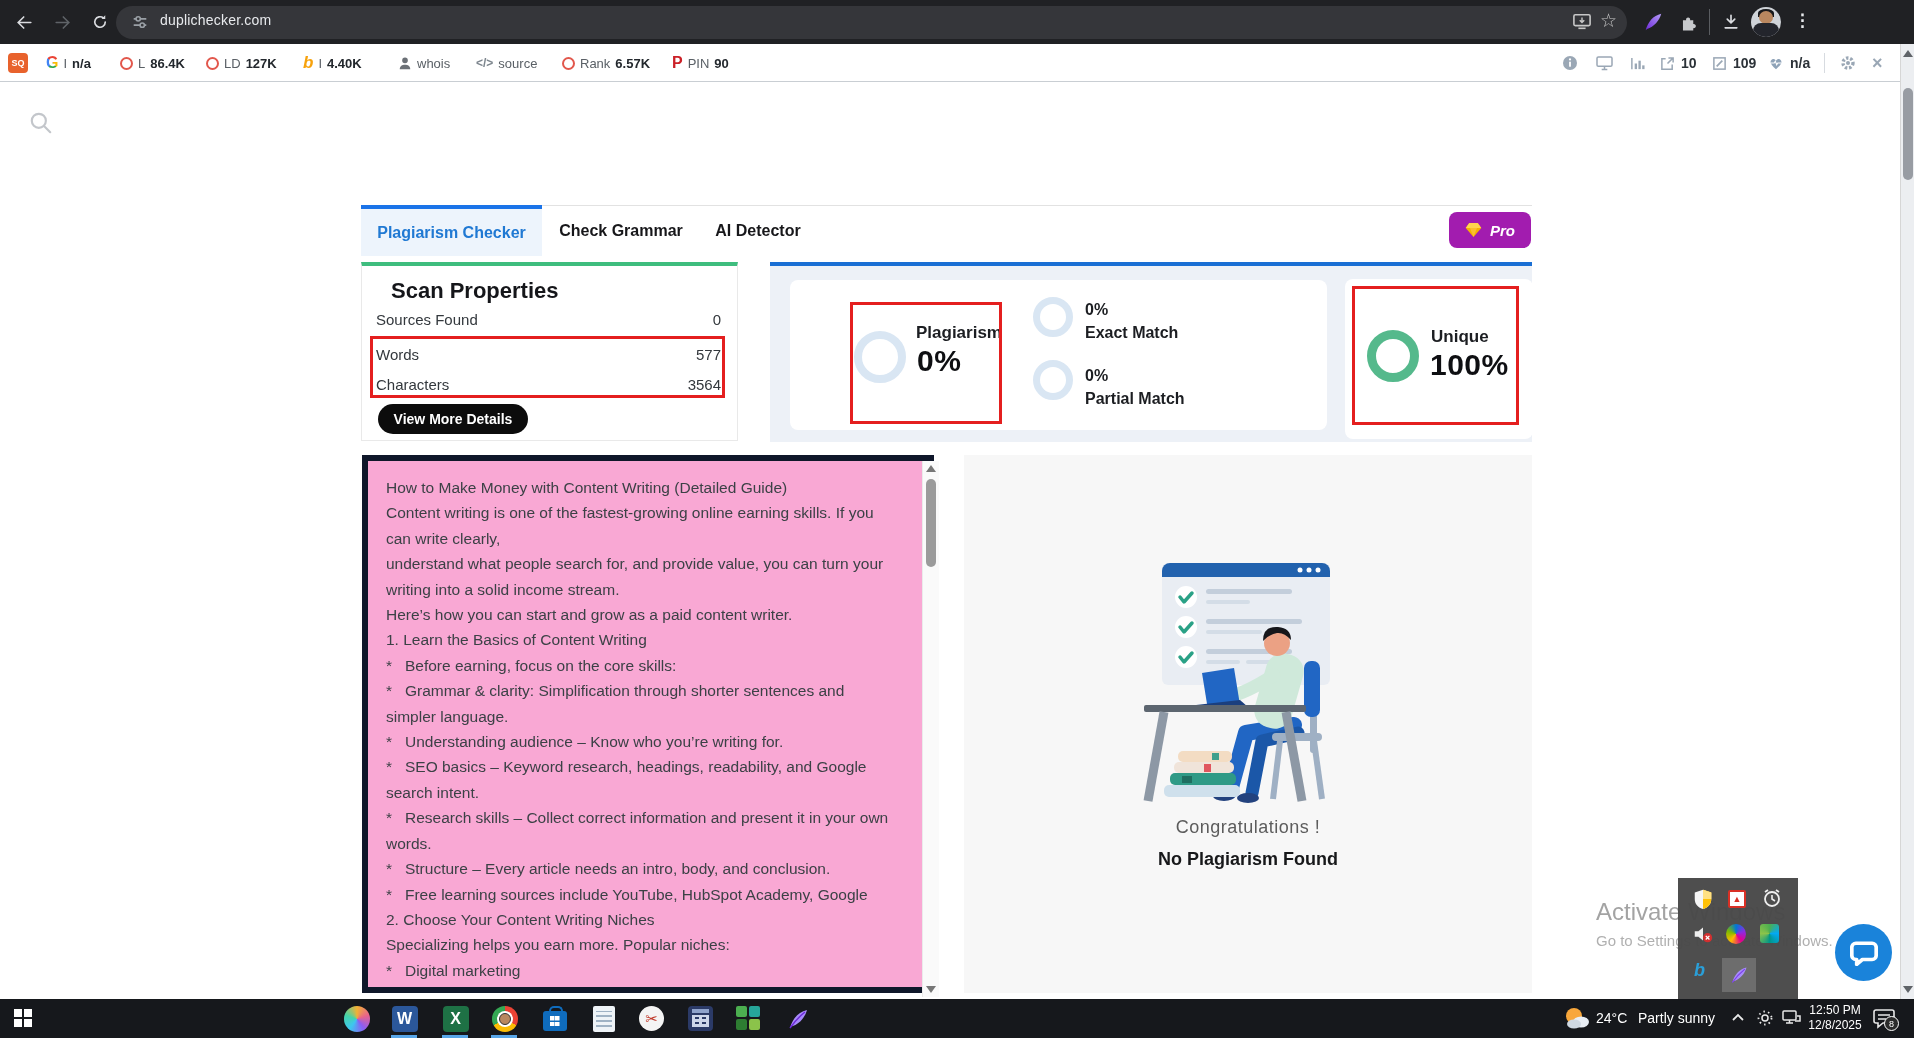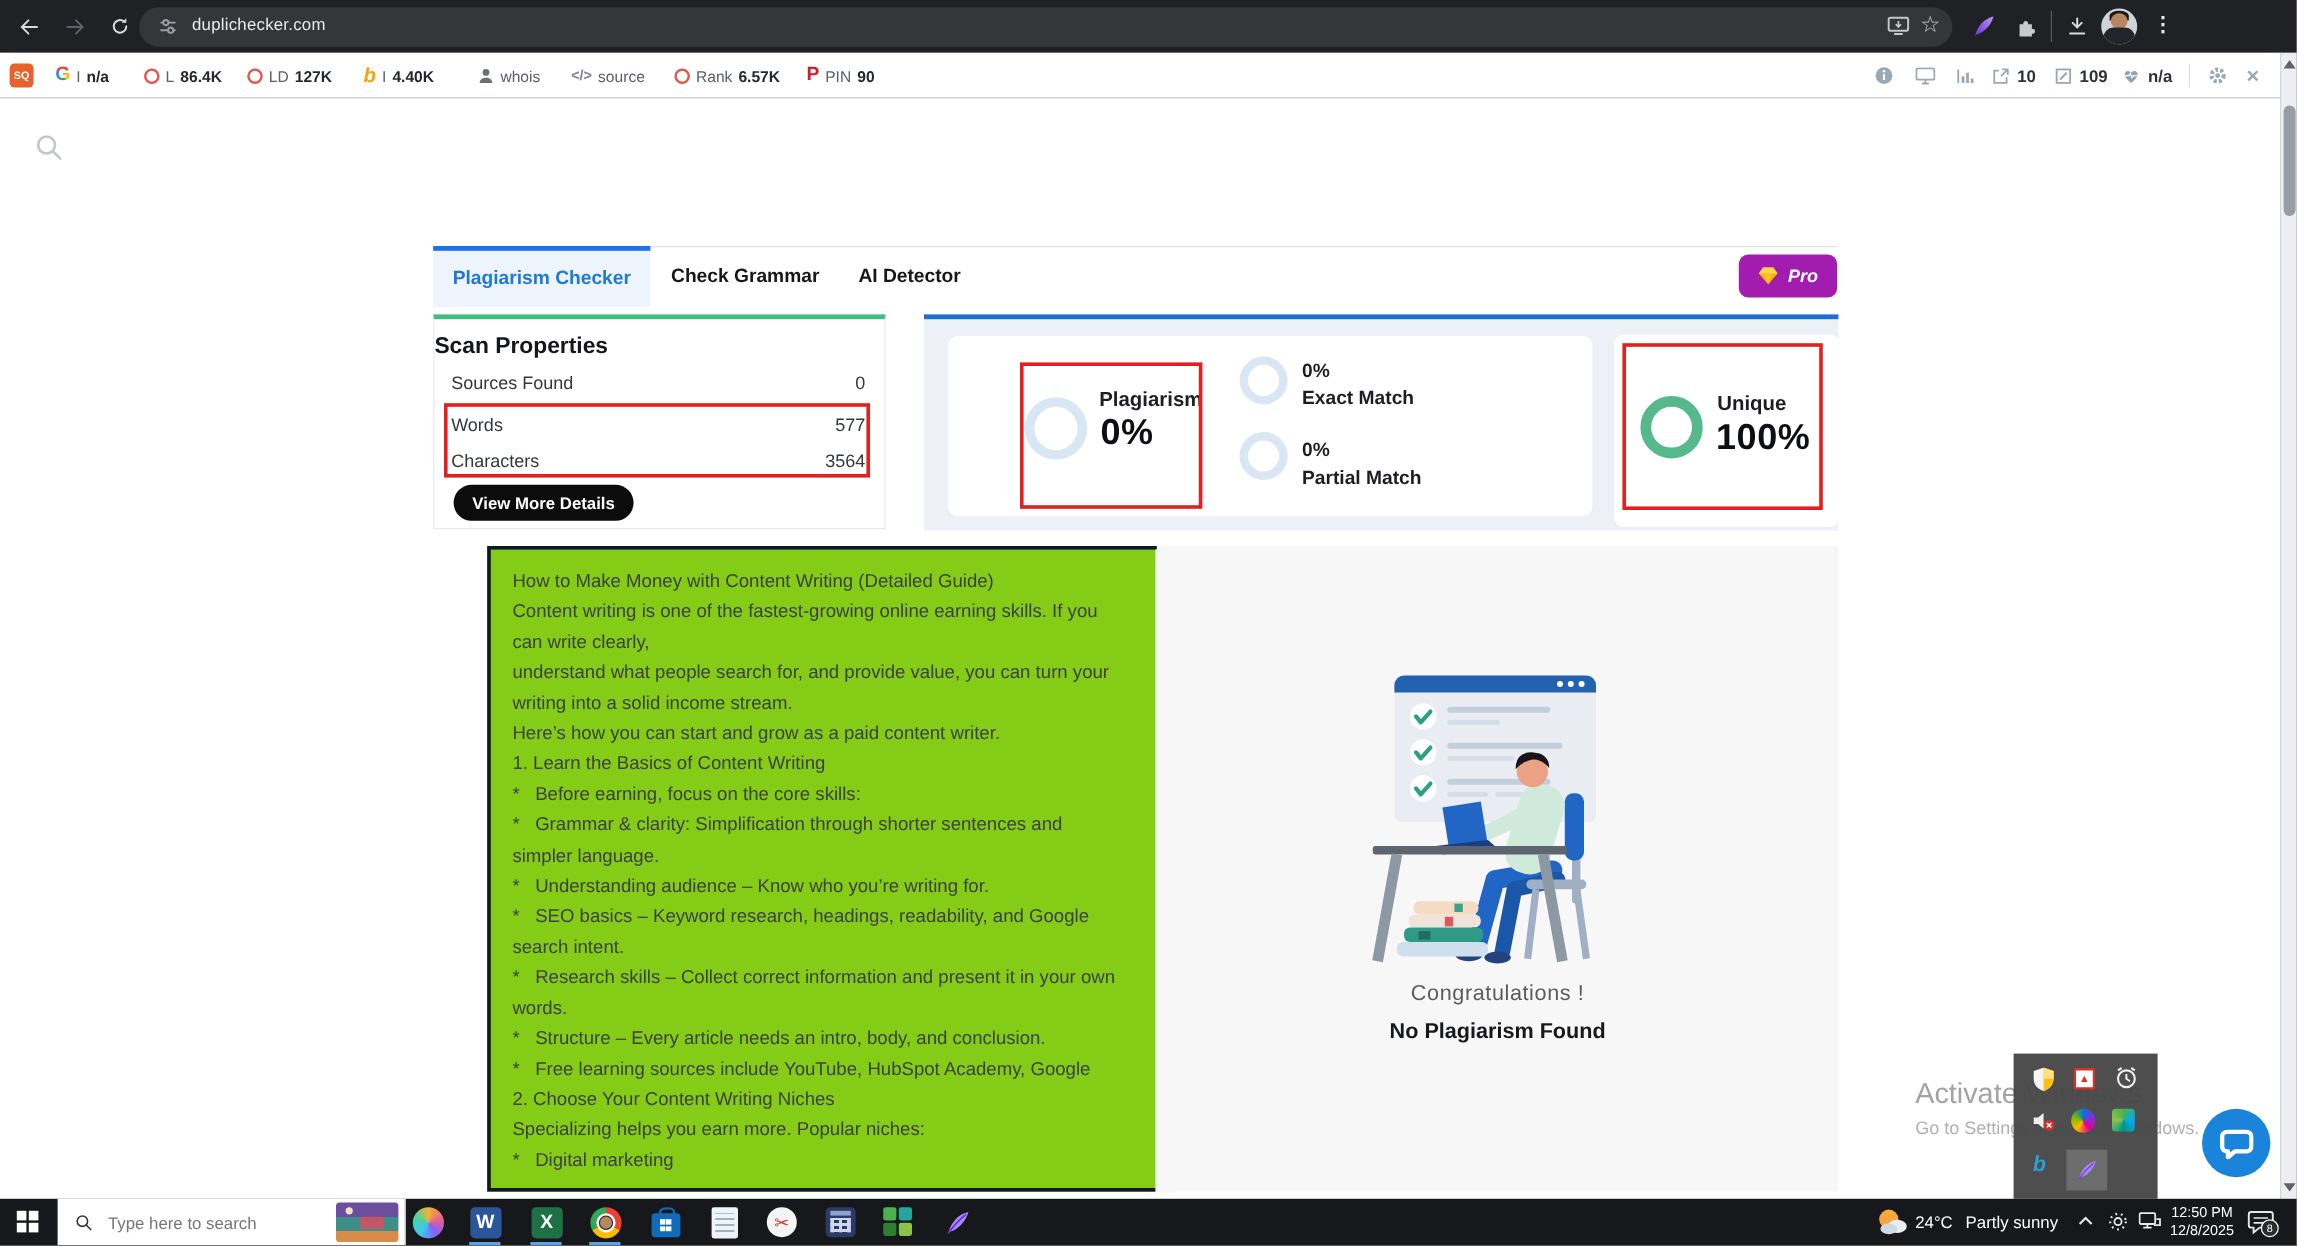--- a/index.html
+++ b/index.html
@@ -37,37 +37,37 @@
   
   .tabs-line{left:542px;top:205px;width:990px;height:1px;background:#e2e2e2;}
   .tab{display:flex;align-items:center;justify-content:center;font-size:16px;font-weight:700;}
   .tab-active{left:361px;top:205px;width:181px;height:51px;background:#edf4fc;border-top:4px solid #1a73e8;color:#2079d3;}
   .tab-plain{color:#17171a;}
   .pro-btn{left:1449px;top:212px;width:82px;height:36px;background:#a21caf;border-radius:8px;display:flex;align-items:center;justify-content:center;gap:8px;font-style:italic;}
   .pro-label{color:#fff;font-weight:700;font-size:15px;}
 
   
   .scan-card{left:361px;top:262px;width:377px;height:179px;background:#fff;border:1px solid #e9e9e9;border-top:4px solid #3ebd7e;}
-  .scan-title{left:0;top:12px;font-size:19px;font-weight:700;color:#15161a;}
+  .scan-title{left:29px;top:12px;font-size:22px;font-weight:700;color:#15161a;}
   .scan-label{font-size:15px;color:#33383d;}
   .scan-value{font-size:15px;color:#33383d;text-align:right;}
   .red-box{border:3px solid #e41f1f;}
   .view-btn{left:16px;top:138px;width:150px;height:30px;background:#0c0c0c;border-radius:17px;color:#fff;font-size:14px;font-weight:700;display:flex;align-items:center;justify-content:center;}
 
   
   .results-panel{left:770px;top:262px;width:762px;height:180px;background:#edf1f7;border-top:4px solid #1a6fd4;}
   .res-card{background:#fff;border-radius:8px;}
   .ring{border-radius:50%;}
   .big-pct{font-size:30px;font-weight:700;color:#0e0f12;letter-spacing:.5px;}
   .res-label{font-size:17px;font-weight:700;color:#1c1e22;}
   .sm-pct{font-size:16px;font-weight:700;color:#1c1e22;}
   .sm-label{font-size:16px;font-weight:700;color:#1c1e22;}
 
   
-  .doc-box{left:362px;top:455px;width:572px;height:538px;background:#84cc16;border:3px solid #0f172a;margin-left:44px;}
+  .doc-box{left:362px;top:455px;width:572px;height:538px;background:#f9a8d4;border:6px solid #0f172a;}
   .doc-lines{position:absolute;left:18px;top:14px;width:520px;height:512px;overflow:hidden;}
   .doc-line{font-size:15.5px;line-height:25.4px;color:#3c4146;white-space:pre;}
   .inner-sb{position:absolute;left:554px;top:0;width:17px;height:536px;background:#fafafa;border-left:1px solid #ebebeb;}
   .sb-thumb{position:absolute;left:3px;width:10px;background:#9b9b9b;border-radius:5px;}
   .tri-up{width:0;height:0;border-left:5px solid transparent;border-right:5px solid transparent;border-bottom:7px solid #777;}
   .tri-down{width:0;height:0;border-left:5px solid transparent;border-right:5px solid transparent;border-top:7px solid #777;}
 
   
   .right-panel{left:964px;top:455px;width:568px;height:538px;background:#f7f7f7;}
   .congrats1{position:absolute;left:0;top:362px;width:568px;text-align:center;font-size:18px;color:#5c5c5c;letter-spacing:.5px;}
@@ -487,31 +487,20 @@
 
   <div class="abs taskbar">
     <div class="abs" style="left:14px;top:10px;">
         <div class="start-grid">
           <div></div>
           <div></div>
           <div></div>
           <div></div>
         </div>
       </div>
-    <div class="tb-search">
-      <svg style="margin-left:14px;" width="16" height="16" viewBox="0 0 24 24">
-          <circle cx="10" cy="10" r="6.5" stroke="#333" stroke-width="2" fill="none"></circle>
-          <path d="M15 15l6 6" stroke="#333" stroke-width="2"></path>
-        </svg>
-      <input style="margin-left: 10px;" placeholder="Type here to search">
-      <div style="position:absolute;left:232px;top:3px;width:52px;height:33px;border-radius:3px;background:linear-gradient(180deg,#6b4f9e 0 38%,#3e8f8a 38% 72%,#d88c4a 72%);overflow:hidden;">
-        <div style="position:absolute;left:8px;top:4px;width:6px;height:6px;border-radius:50%;background:#f3e3c0;"></div>
-        <div style="position:absolute;left:20px;top:12px;width:20px;height:10px;background:#c4556a;border-radius:2px;"></div>
-      </div>
-    </div>
     <div class="tb-icon" style="left:343px;">
         <div class="copilot-ic"></div>
       </div>
     <div class="tb-icon" style="left:391px;">
         <div class="word-ic">W</div>
       </div>
     <div class="tb-icon" style="left:442px;">
         <div class="excel-ic">X</div>
       </div>
     <div class="tb-icon" style="left:491px;">

